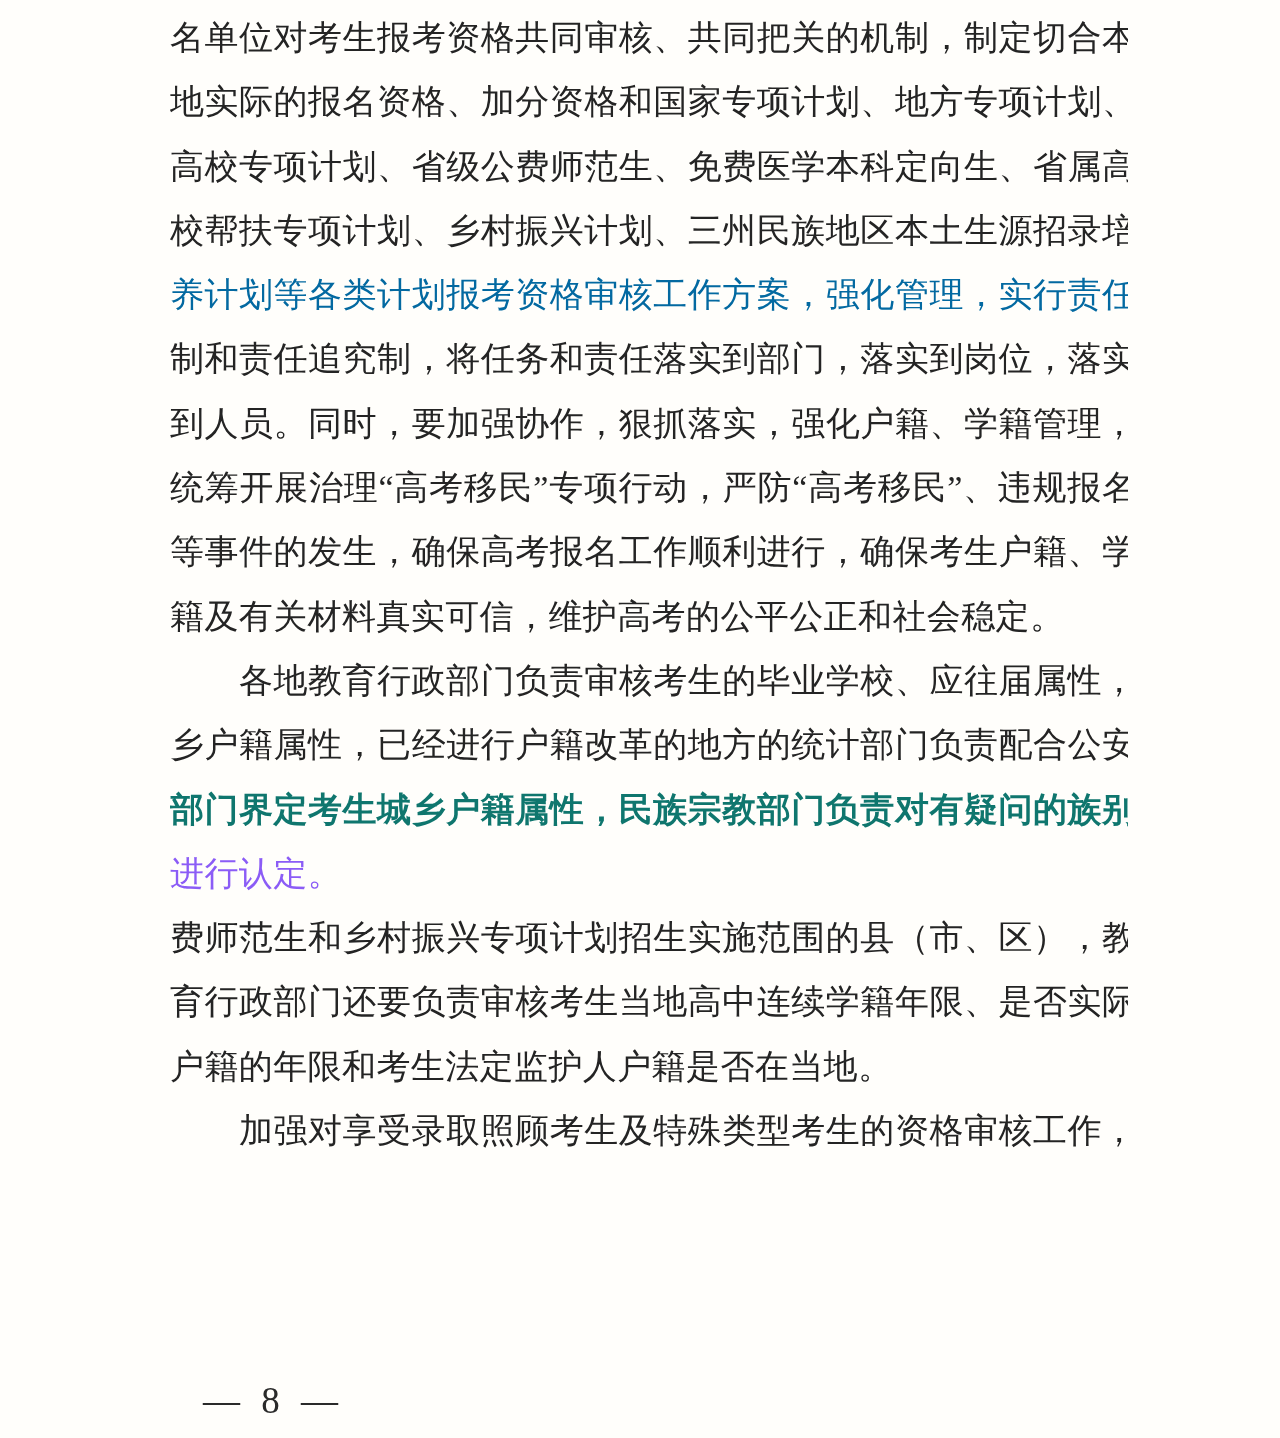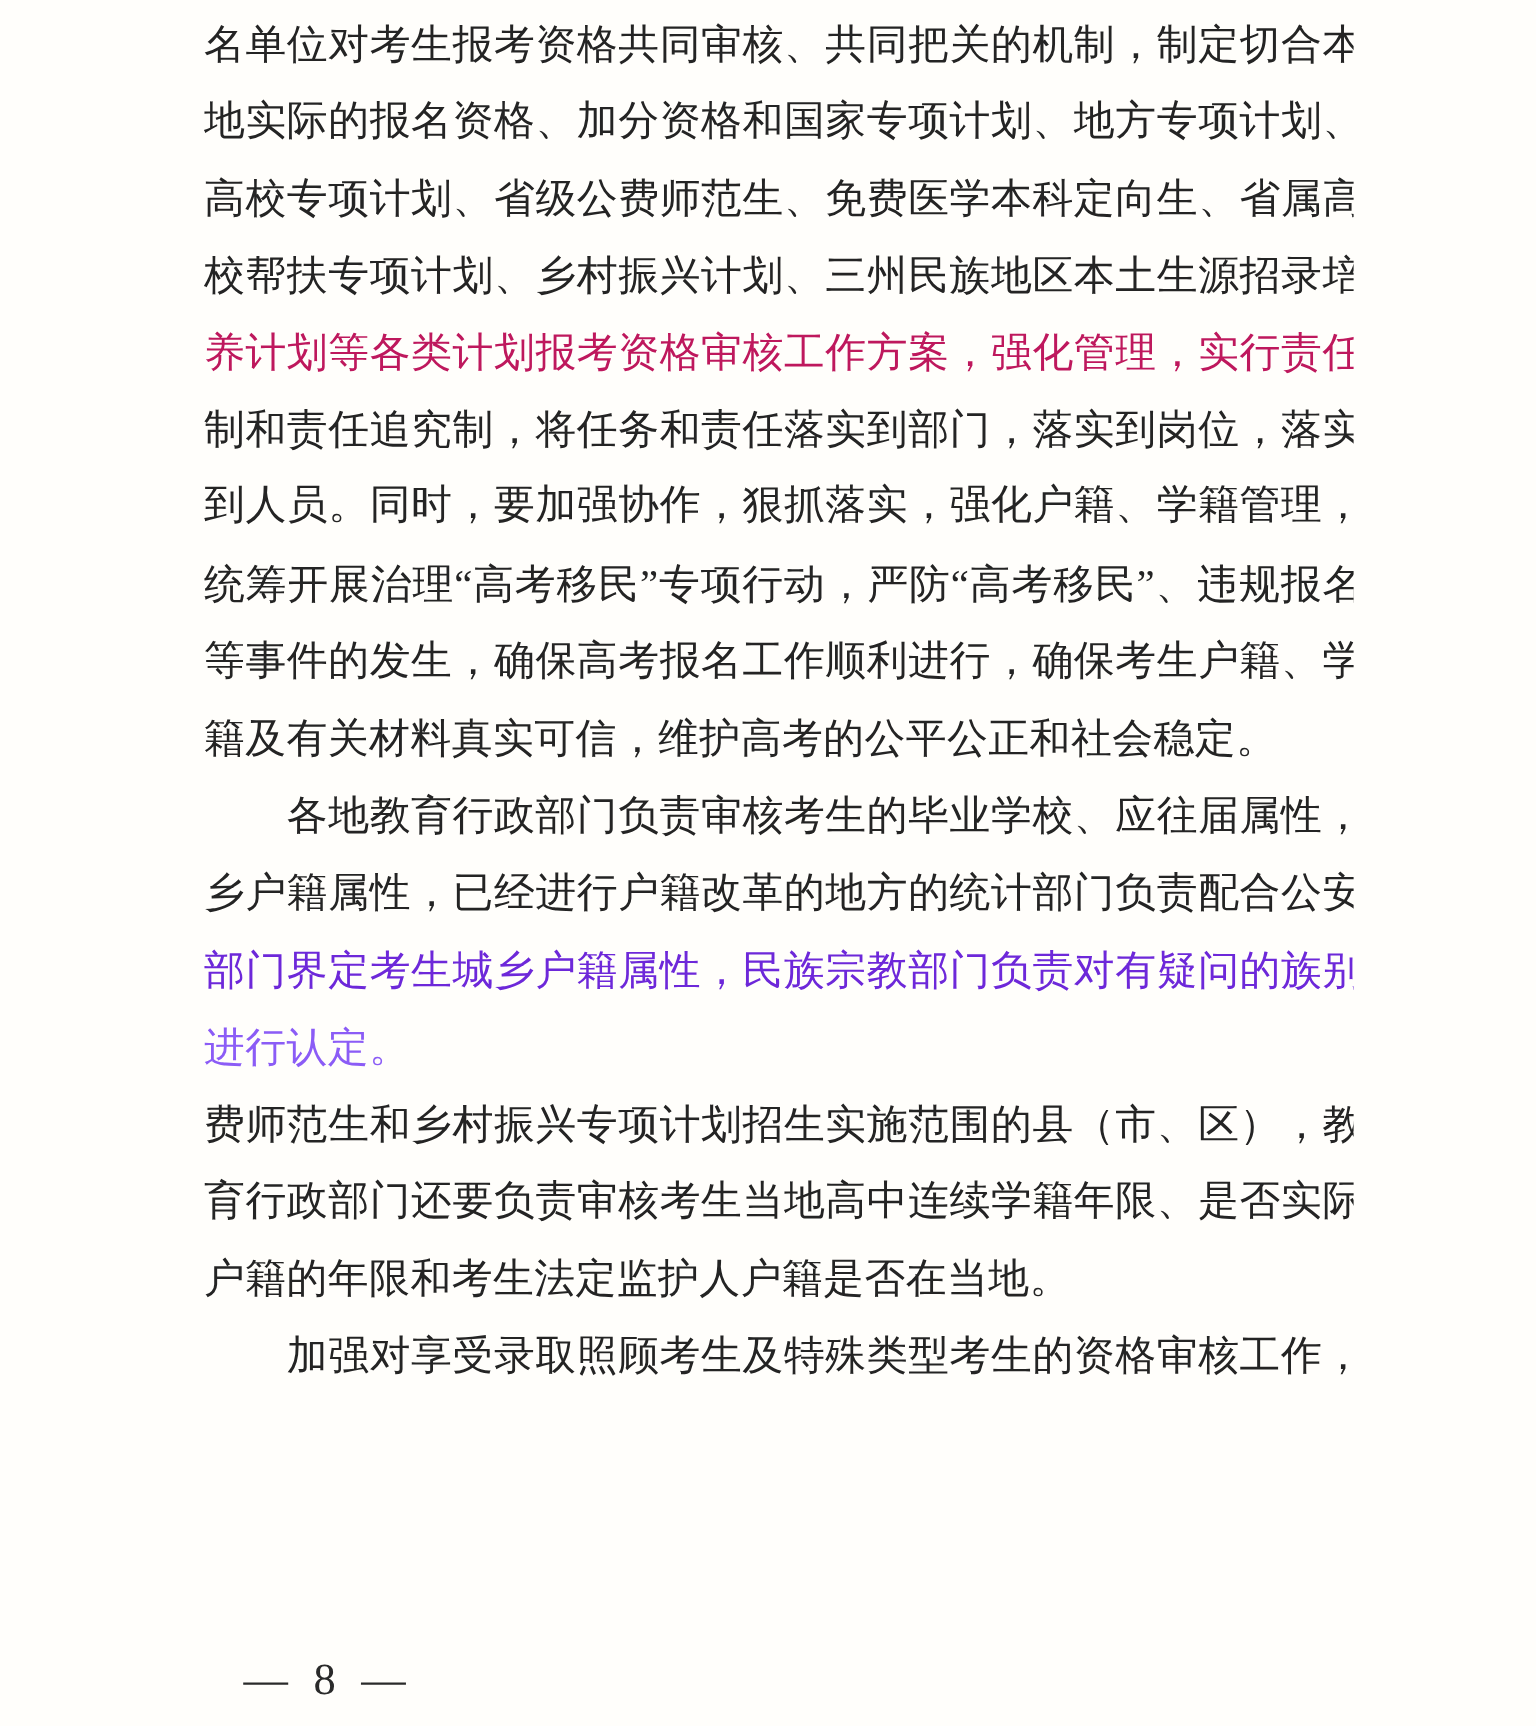--- a/index.html
+++ b/index.html
@@ -56,29 +56,29 @@
 </style>
 </head>
 <body>
 
 <div class="page" style="background: rgb(255, 254, 251);">
   <div class="text-block">
       <div class="line just" style="color: rgb(36, 36, 36);">名单位对考生报考资格共同审核、共同把关的机制，制定切合本</div>
       <div class="line just" style="color: rgb(36, 36, 36);">地实际的报名资格、加分资格和国家专项计划、地方专项计划、</div>
       <div class="line just" style="color: rgb(36, 36, 36);">高校专项计划、省级公费师范生、免费医学本科定向生、省属高</div>
       <div class="line just" style="color: rgb(36, 36, 36);">校帮扶专项计划、乡村振兴计划、三州民族地区本土生源招录培</div>
-      <div class="line just" style="color: #be185d;">养计划等各类计划报考资格审核工作方案，强化管理，实行责任</div>
+      <div class="line just" style="color: #0369a1;">养计划等各类计划报考资格审核工作方案，强化管理，实行责任</div>
       <div class="line just" style="color: rgb(36, 36, 36);">制和责任追究制，将任务和责任落实到部门，落实到岗位，落实</div>
-      <div class="line just" style="color: rgb(36, 36, 36); font-family: Liberation Mono, monospace;">到人员。同时，要加强协作，狠抓落实，强化户籍、学籍管理，</div>
+      <div class="line just" style="color: rgb(36, 36, 36);">到人员。同时，要加强协作，狠抓落实，强化户籍、学籍管理，</div>
       <div class="line just" style="color: rgb(36, 36, 36);">统筹开展治理“高考移民”专项行动，严防“高考移民”、违规报名</div>
       <div class="line just" style="color: rgb(36, 36, 36);">等事件的发生，确保高考报名工作顺利进行，确保考生户籍、学</div>
       <div class="line" style="color: rgb(36, 36, 36);">籍及有关材料真实可信，维护高考的公平公正和社会稳定。</div>
       <div class="line just ind" style="color: rgb(36, 36, 36);">各地教育行政部门负责审核考生的毕业学校、应往届属性，</div>
       <div class="line just" style="color: rgb(36, 36, 36);">乡户籍属性，已经进行户籍改革的地方的统计部门负责配合公安</div>
-      <div class="line just" style="color: #6d28d9;">部门界定考生城乡户籍属性，民族宗教部门负责对有疑问的族别</div>
+      <div class="line just" style="color: #0f766e; font-weight: bold;">部门界定考生城乡户籍属性，民族宗教部门负责对有疑问的族别</div>
       <div class="line" style="color: #8b5cf6; font-family: Liberation Serif, serif;">进行认定。</div>
       <div class="line just" style="color: rgb(36, 36, 36);">费师范生和乡村振兴专项计划招生实施范围的县（市、区），教</div>
       <div class="line just" style="color: rgb(36, 36, 36);">育行政部门还要负责审核考生当地高中连续学籍年限、是否实际</div>
       <div class="line" style="color: rgb(36, 36, 36);">户籍的年限和考生法定监护人户籍是否在当地。</div>
       <div class="line just ind" style="color: rgb(36, 36, 36);">加强对享受录取照顾考生及特殊类型考生的资格审核工作，</div>
     </div>
   <div class="footer">— 8 —</div>
 </div>
 
 </body></html>

